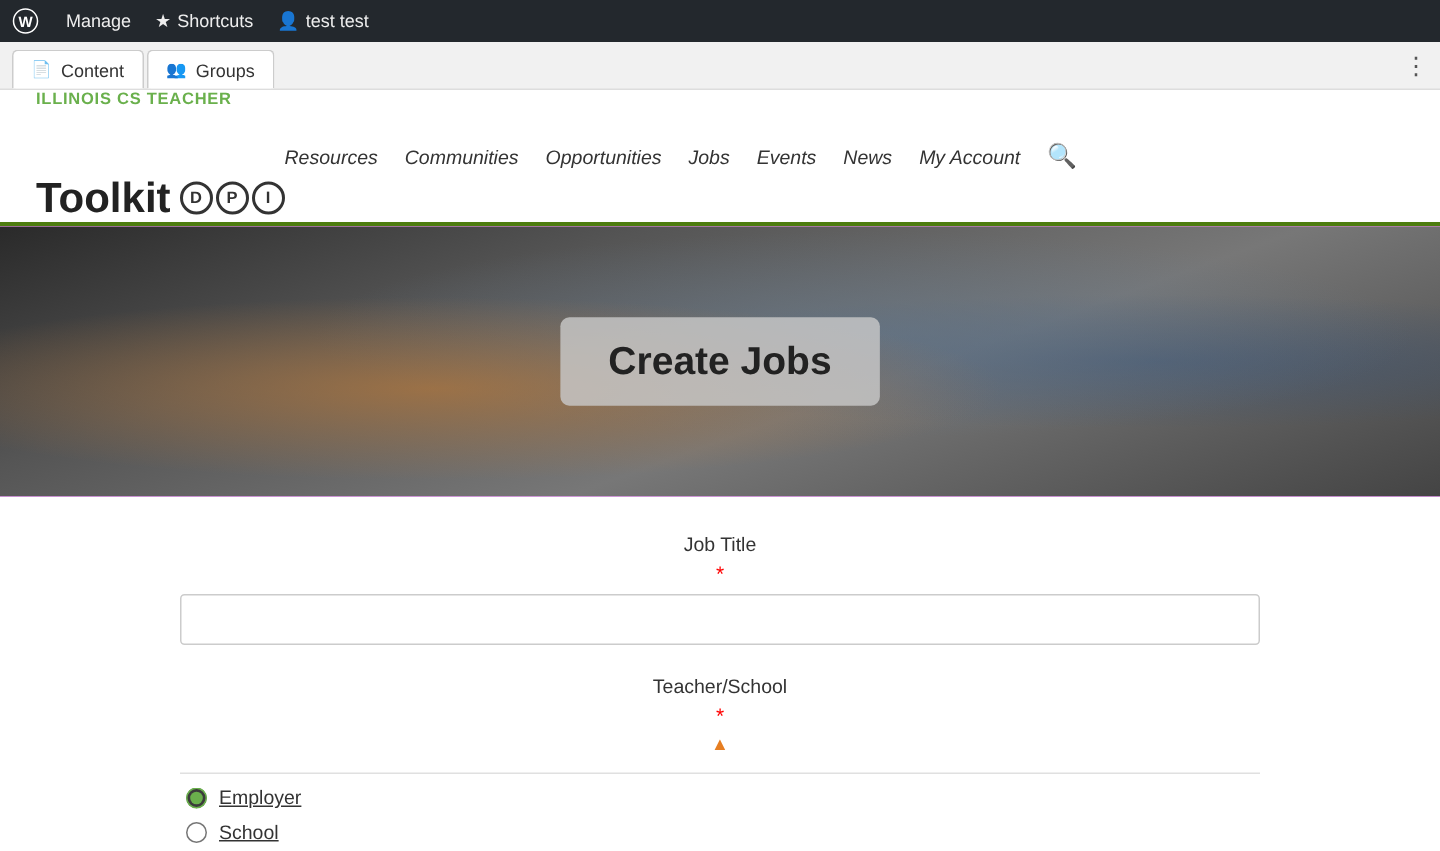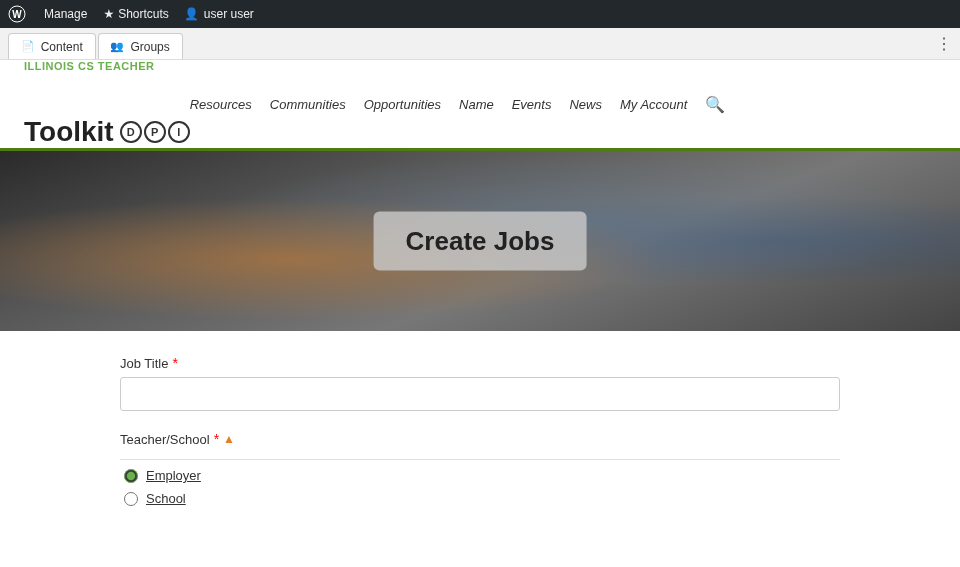--- a/index.html
+++ b/index.html
@@ -177,20 +177,21 @@
     .form-group {
       margin-bottom: 20px;
     }
     .form-label {
       font-size: 13px;
       color: #333;
       margin-bottom: 6px;
       display: flex;
       align-items: center;
       gap: 4px;
+      flex-direction: column;
     }
     .required-star {
       color: red;
       font-size: 14px;
     }
     .warning-triangle {
       color: #e67e22;
       font-size: 12px;
     }
     .form-input {
@@ -247,21 +248,21 @@
   </div>
   <div class="admin-bar-item">
     <span>Manage</span>
   </div>
   <div class="admin-bar-item">
     <span>★</span>
     <span>Shortcuts</span>
   </div>
   <div class="admin-bar-item">
     <span>👤</span>
-    <span>user user</span>
+    <span>test test</span>
   </div>
   <div class="admin-bar-separator"></div>
 </div>
 
 <div class="browser-tabs">
   <div class="browser-tab">
     <span class="tab-icon">📄</span>
     <span>Content</span>
   </div>
   <div class="browser-tab">
@@ -280,21 +281,21 @@
         <span class="badge-circle dpi-d">D</span>
         <span class="badge-circle dpi-p">P</span>
         <span class="badge-circle dpi-i">I</span>
       </span>
     </div>
   </div>
   <nav class="main-nav">
     <a class="nav-link">Resources</a>
     <a class="nav-link">Communities</a>
     <a class="nav-link">Opportunities</a>
-    <a class="nav-link">Name</a>
+    <a class="nav-link">Jobs</a>
     <a class="nav-link">Events</a>
     <a class="nav-link">News</a>
     <a class="nav-link">My Account</a>
     <span class="nav-search">🔍</span>
   </nav>
 </div>
 
 <div class="hero-banner">
   <div class="hero-photo"></div>
   <div class="hero-overlay">

